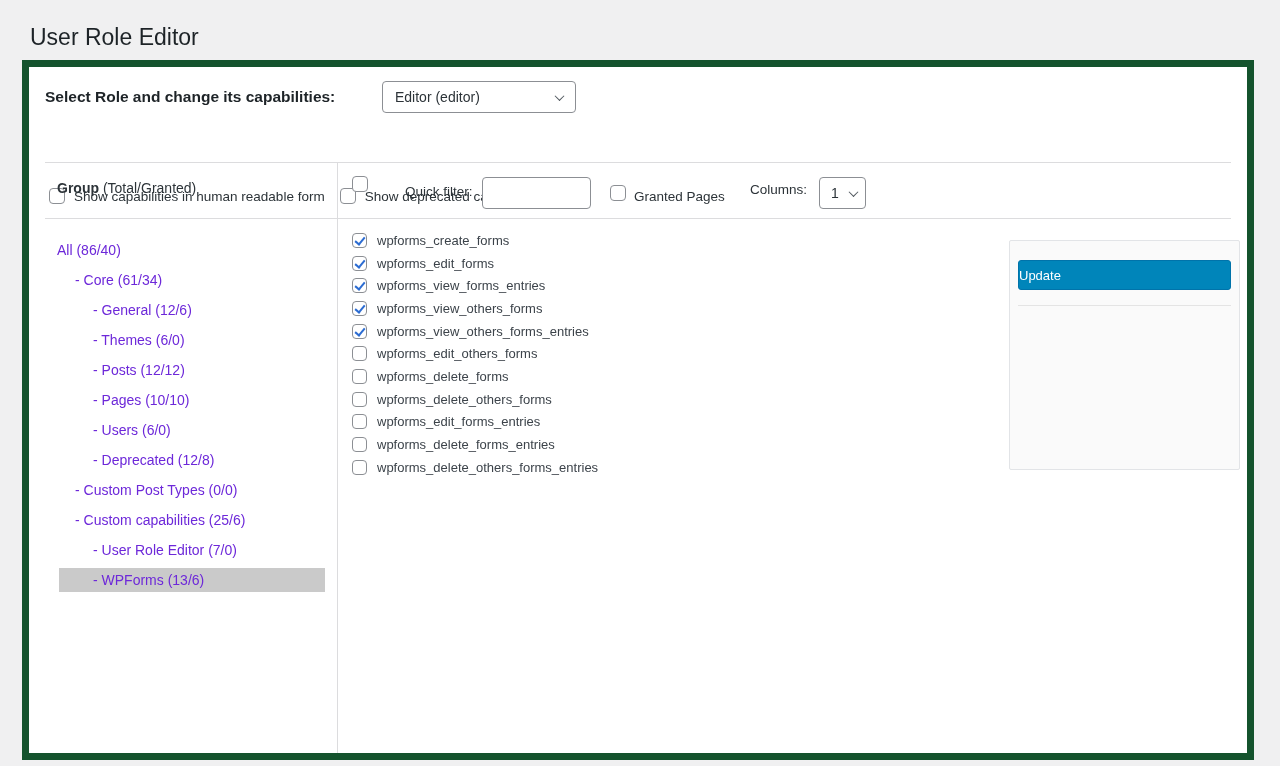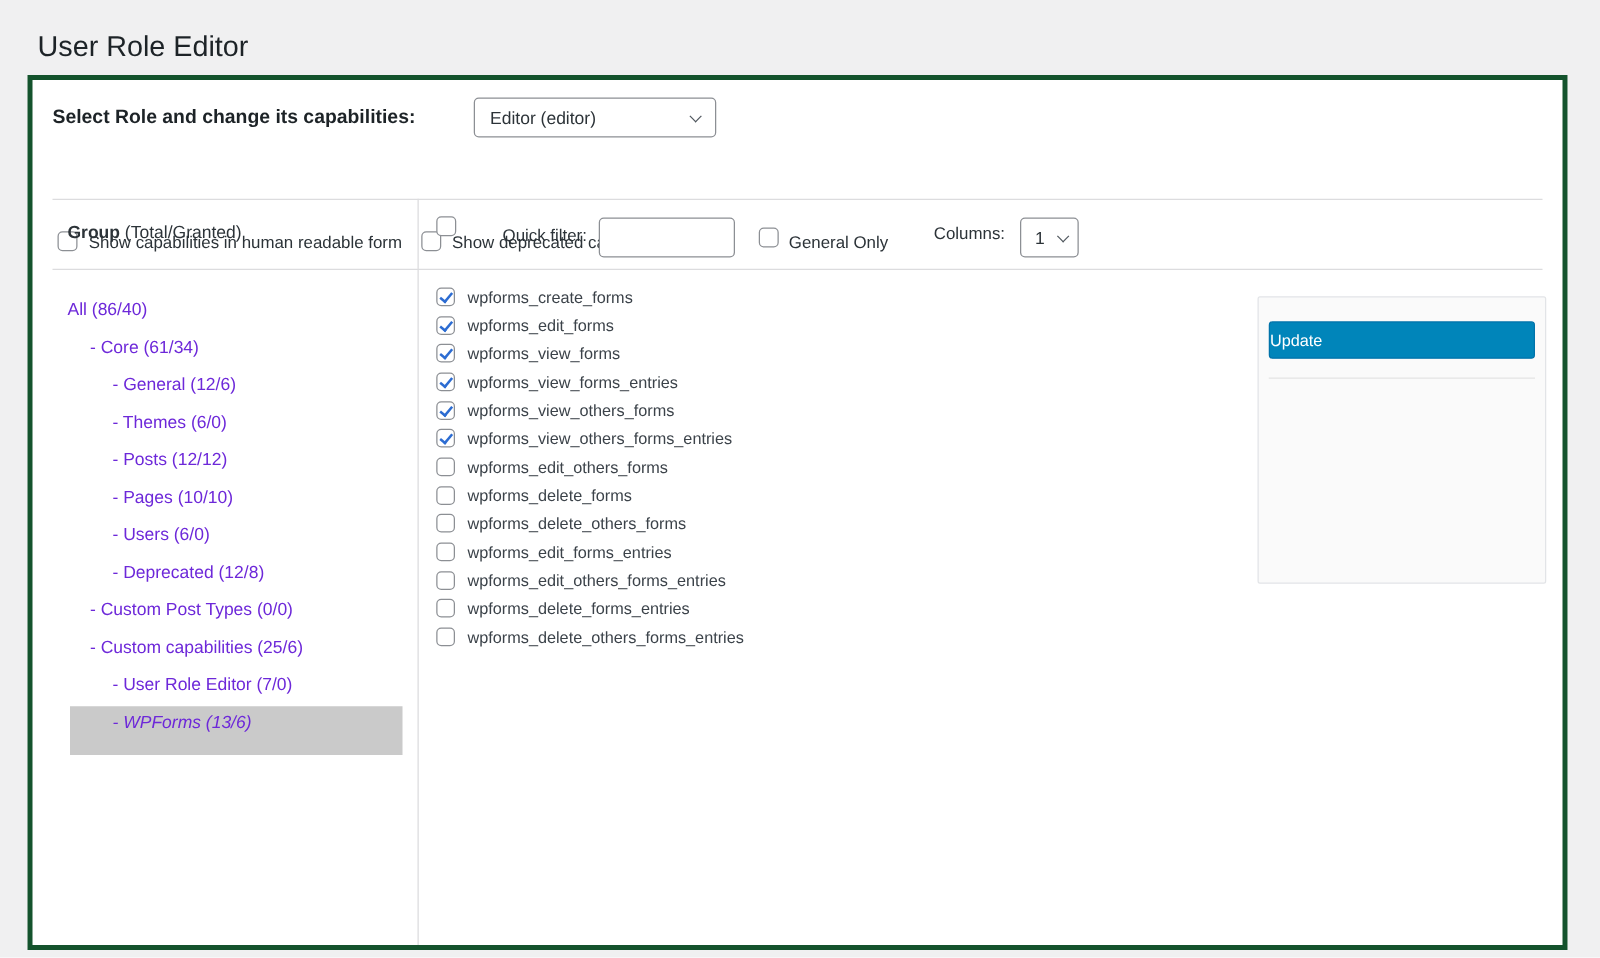--- a/index.html
+++ b/index.html
@@ -11,21 +11,21 @@
     overflow: hidden;
     position: relative;
   }
   .page-title {
     position: absolute; left: 30px; top: 24px;
     font-size: 23px; font-weight: 400; color: #1d2327;
   }
   .main-box {
     position: absolute; left: 22px; top: 60px;
     width: 1232px; height: 700px;
-    background: #ffffff; border: 4px solid #14532d;
+    background: #ffffff; border: 7px solid #14532d;
   }
   
   .role-row { position: absolute; left: 16px; top: 14px; height: 32px; display: flex; align-items: center; }
   .role-label { font-size: 15.5px; font-weight: 700; color: #1d2327; }
   .select {
     background: #fff; border: 1px solid #8c8f94; border-radius: 4px;
     display: flex; align-items: center; justify-content: space-between;
     font-size: 14px; color: #2c3338; cursor: pointer;
   }
   .role-select { position: absolute; left: 353px; top: 14px; width: 194px; height: 32px; padding: 0 12px; }
@@ -70,23 +70,22 @@
   .granted-label { position: absolute; left: 605px; top: 122px; font-size: 13.5px; color: #2c3338; }
   .col-label { position: absolute; left: 721px; top: 115px; font-size: 13.5px; color: #2c3338; }
   .col-select { position: absolute; left: 790px; top: 110px; width: 47px; height: 32px; padding: 0 8px 0 11px; }
   
   .group-tree { position: absolute; left: 0; top: 168px; width: 308px; }
   .tree-row { height: 30px; line-height: 30px; font-size: 14px; color: #6d28d9; cursor: pointer; white-space: nowrap; }
   .tree-row.lv0 { padding-left: 28px; }
   .tree-row.lv1 { padding-left: 46px; }
   .tree-row.lv2 { padding-left: 64px; }
   .tree-row.selected {
-    background: #cacaca; height: 39px; line-height: 24px;
+    background: #cacaca; height: 24px; line-height: 24px;
     margin: 3px 12px 3px 30px;
-    font-style: italic;
   }
   .tree-row.selected.lv2 { padding-left: 34px; }
   
   .caps-list { position: absolute; left: 323px; top: 162px; width: 650px; }
   .cap-row { height: 22.7px; display: flex; align-items: center; }
   .cap-row .wp-cb { width: 15px; height: 15px; }
   .cap-row .wp-cb.checked::after { left: 4px; top: 1px; width: 4px; height: 8px; }
   .cap-label { font-size: 13px; color: #3c434a; margin-left: 10px; white-space: nowrap; }
   
   .action-panel {
@@ -133,21 +132,21 @@
   <div class="hdiv hdiv1"></div>
 
   <div class="group-header">
     <b>Group</b><span> (Total/Granted)</span>
   </div>
 
   <span class="wp-cb cb-select-all"></span>
   <span class="qf-label">Quick filter:</span>
   <input class="qf-input" type="text" value="" style="">
   <span class="wp-cb cb-granted"></span>
-  <span class="granted-label">General Only</span>
+  <span class="granted-label">Granted Pages</span>
   <span class="col-label">Columns:</span>
   <div class="select col-select">
     <span>1</span>
     <span class="chev"></span>
   </div>
 
   <div class="hdiv hdiv2"></div>
   <div class="vdiv"></div>
 
   <div class="group-tree">
@@ -169,24 +168,20 @@
       <div class="cap-row">
         <span class="wp-cb checked"></span>
         <span class="cap-label">wpforms_create_forms</span>
       </div>
       <div class="cap-row">
         <span class="wp-cb checked"></span>
         <span class="cap-label">wpforms_edit_forms</span>
       </div>
       <div class="cap-row">
         <span class="wp-cb checked"></span>
-        <span class="cap-label">wpforms_view_forms</span>
-      </div>
-      <div class="cap-row">
-        <span class="wp-cb checked"></span>
         <span class="cap-label">wpforms_view_forms_entries</span>
       </div>
       <div class="cap-row">
         <span class="wp-cb checked"></span>
         <span class="cap-label">wpforms_view_others_forms</span>
       </div>
       <div class="cap-row">
         <span class="wp-cb checked"></span>
         <span class="cap-label">wpforms_view_others_forms_entries</span>
       </div>
@@ -198,24 +193,20 @@
         <span class="wp-cb"></span>
         <span class="cap-label">wpforms_delete_forms</span>
       </div>
       <div class="cap-row">
         <span class="wp-cb"></span>
         <span class="cap-label">wpforms_delete_others_forms</span>
       </div>
       <div class="cap-row">
         <span class="wp-cb"></span>
         <span class="cap-label">wpforms_edit_forms_entries</span>
-      </div>
-      <div class="cap-row">
-        <span class="wp-cb"></span>
-        <span class="cap-label">wpforms_edit_others_forms_entries</span>
       </div>
       <div class="cap-row">
         <span class="wp-cb"></span>
         <span class="cap-label">wpforms_delete_forms_entries</span>
       </div>
       <div class="cap-row">
         <span class="wp-cb"></span>
         <span class="cap-label">wpforms_delete_others_forms_entries</span>
       </div>
     </div>

